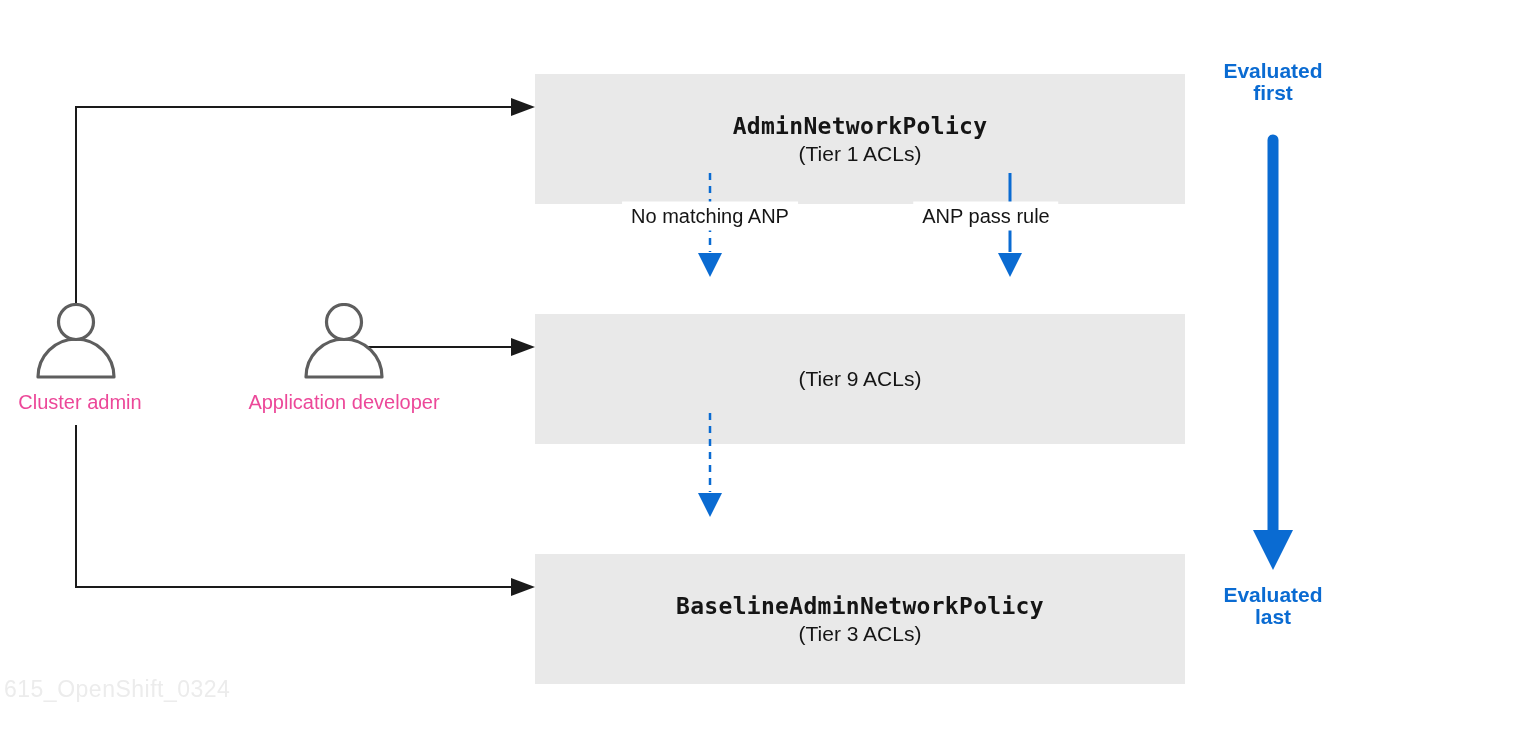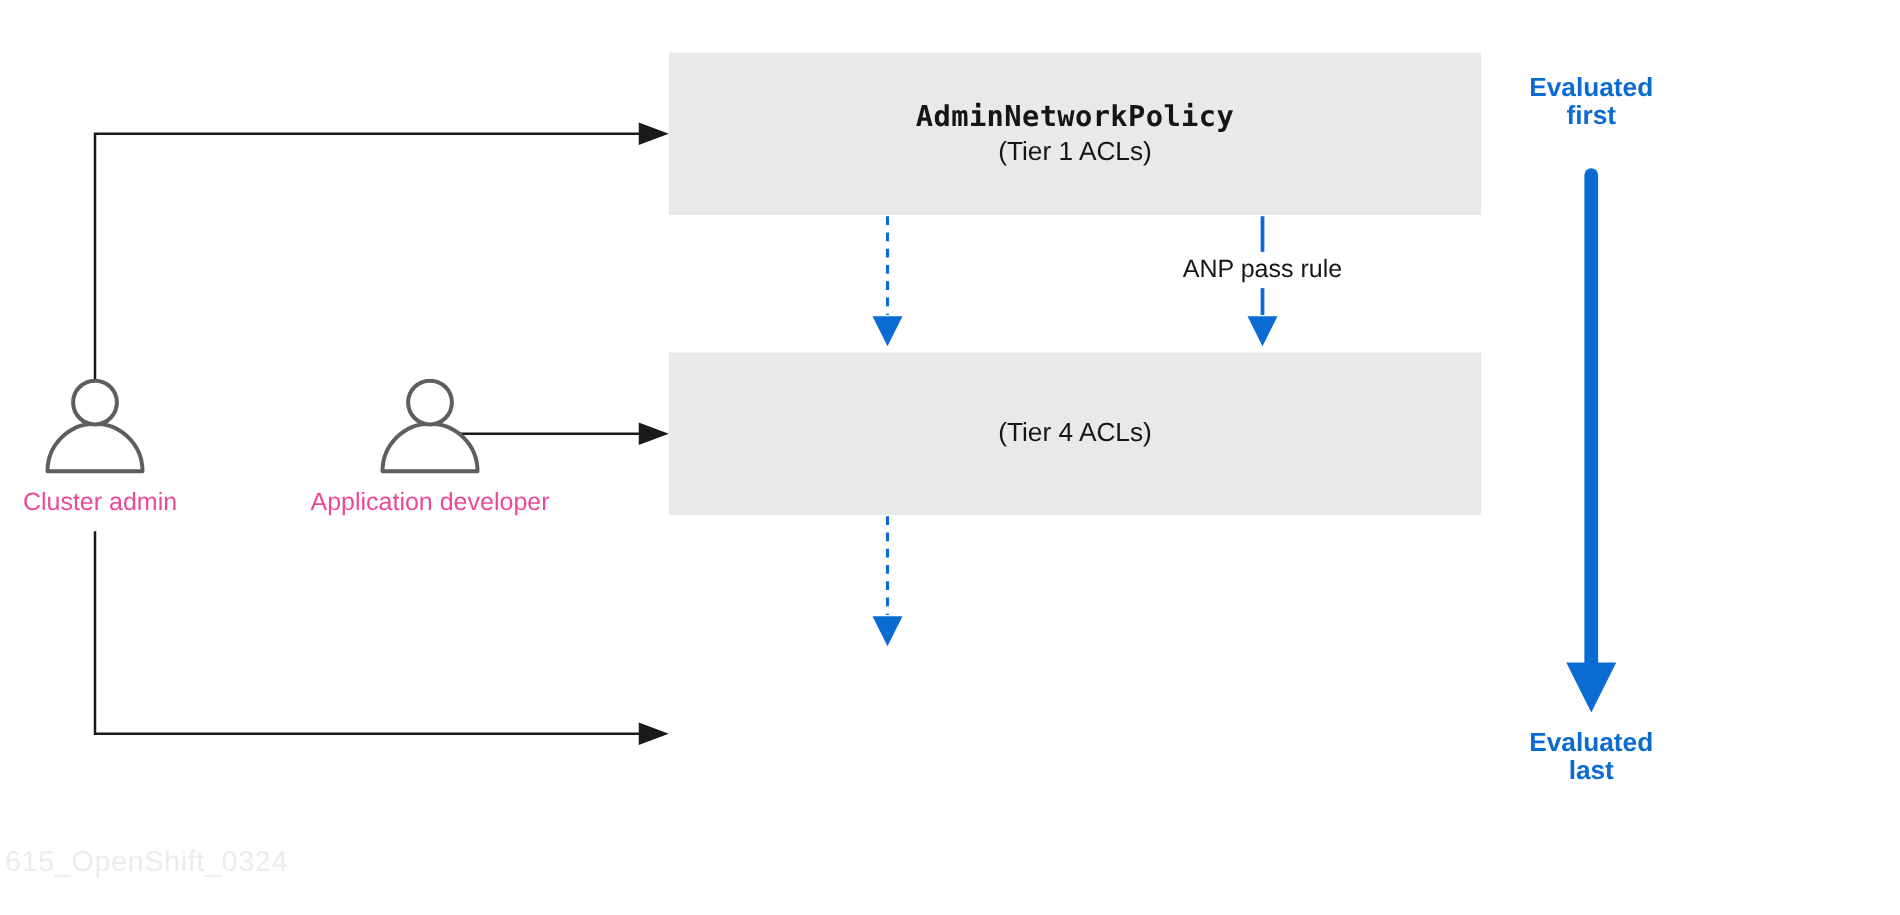--- a/index.html
+++ b/index.html
@@ -25,20 +25,21 @@
     width: 650px;
     height: 130px;
     background: #e9e9e9;
     display: flex;
     flex-direction: column;
     align-items: center;
     justify-content: center;
     gap: 3px;
     z-index: 0;
     text-align: center;
+    margin-top: 32px;
   }
   .policy-box .box-title {
     font-family: "DejaVu Sans Mono", "Liberation Mono", monospace;
     font-size: 23px;
     font-weight: 600;
     letter-spacing: 0.3px;
     color: #151515;
   }
   .policy-box .box-subtitle {
     font-size: 21px;
@@ -117,24 +118,29 @@
 
     <path d="M 1273 140 L 1273 530" fill="none" stroke="#0a6bd2" stroke-width="11" stroke-linecap="round"></path>
     <polygon points="1273,570 1253,530 1293,530" fill="#0a6bd2"></polygon>
   </svg>
 
   <div class="policy-box" style="top:42px">
     <div class="box-title">AdminNetworkPolicy</div>
     <div class="box-subtitle">(Tier 1 ACLs)</div>
   </div>
   <div class="policy-box" style="top:282px">
-    <div class="box-subtitle">(Tier 4 ACLs)</div>
+    <div class="box-subtitle">(Tier 9 ACLs)</div>
+  </div>
+  <div class="policy-box" style="top:522px">
+    <div class="box-title">BaselineAdminNetworkPolicy</div>
+    <div class="box-subtitle">(Tier 3 ACLs)</div>
   </div>
 
-  <div class="flow-label" style="left:1010px; top:216px">ANP pass rule</div>
+  <div class="flow-label" style="left:710px; top:216px">No matching ANP</div>
+  <div class="flow-label" style="left:986px; top:216px">ANP pass rule</div>
 
   <div class="eval-label" style="left:1273px; top:60px">Evaluated
 first</div>
   <div class="eval-label" style="left:1273px; top:584px">Evaluated
 last</div>
 
   <svg class="actor-icon" style="left:36px; top:303px" width="80" height="78" viewBox="0 0 80 78" xmlns="http://www.w3.org/2000/svg">
     <path d="M 2 74 A 38 38 0 0 1 78 74 Z" fill="none" stroke="#5e5e5e" stroke-width="3.2" stroke-linejoin="round"></path>
     <circle cx="40" cy="19" r="17.5" fill="#ffffff" stroke="#5e5e5e" stroke-width="3.2"></circle>
   </svg>

